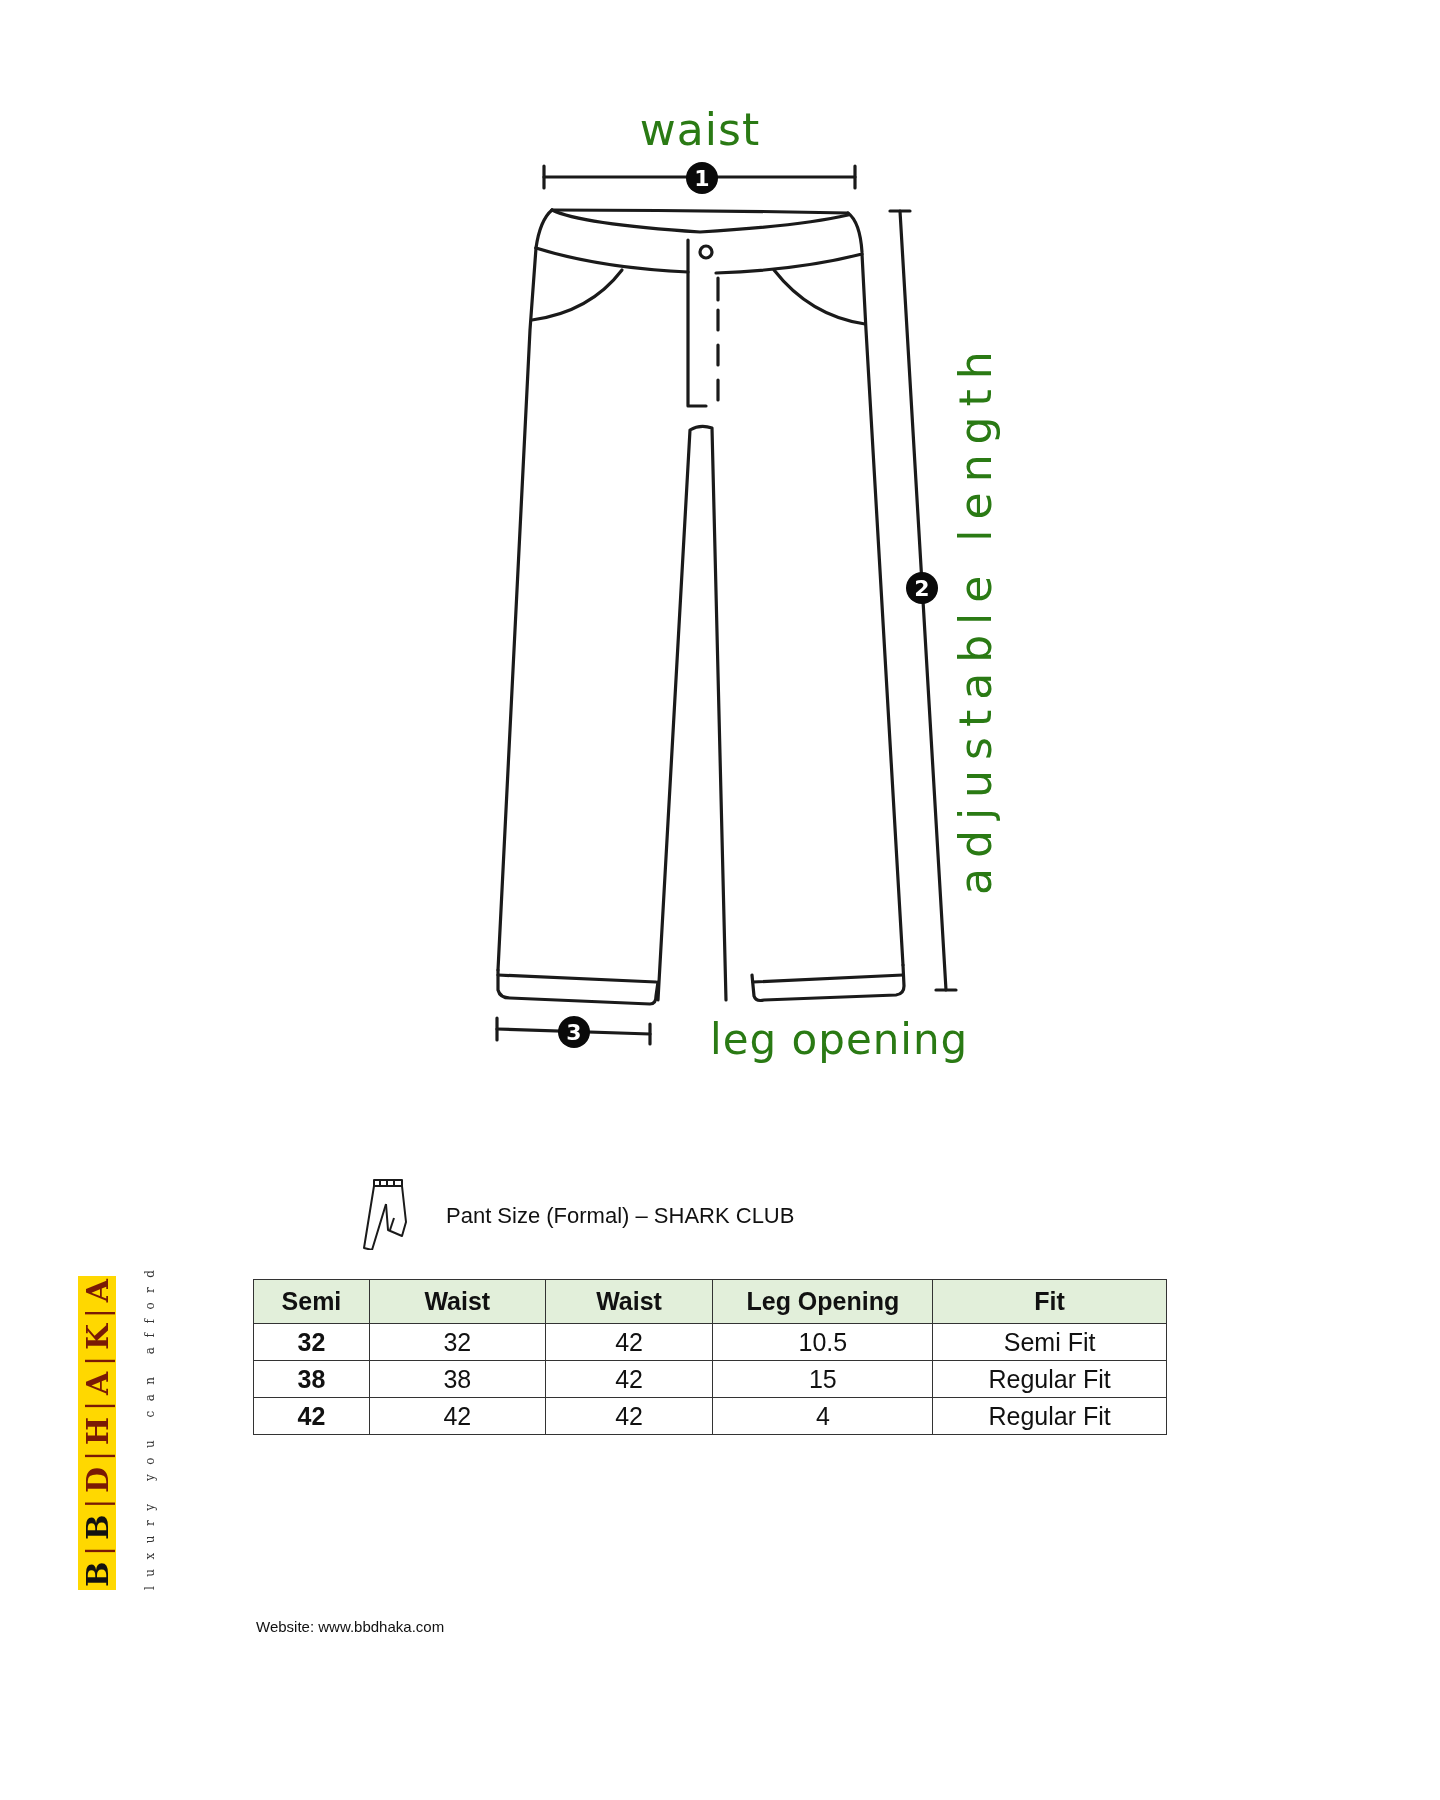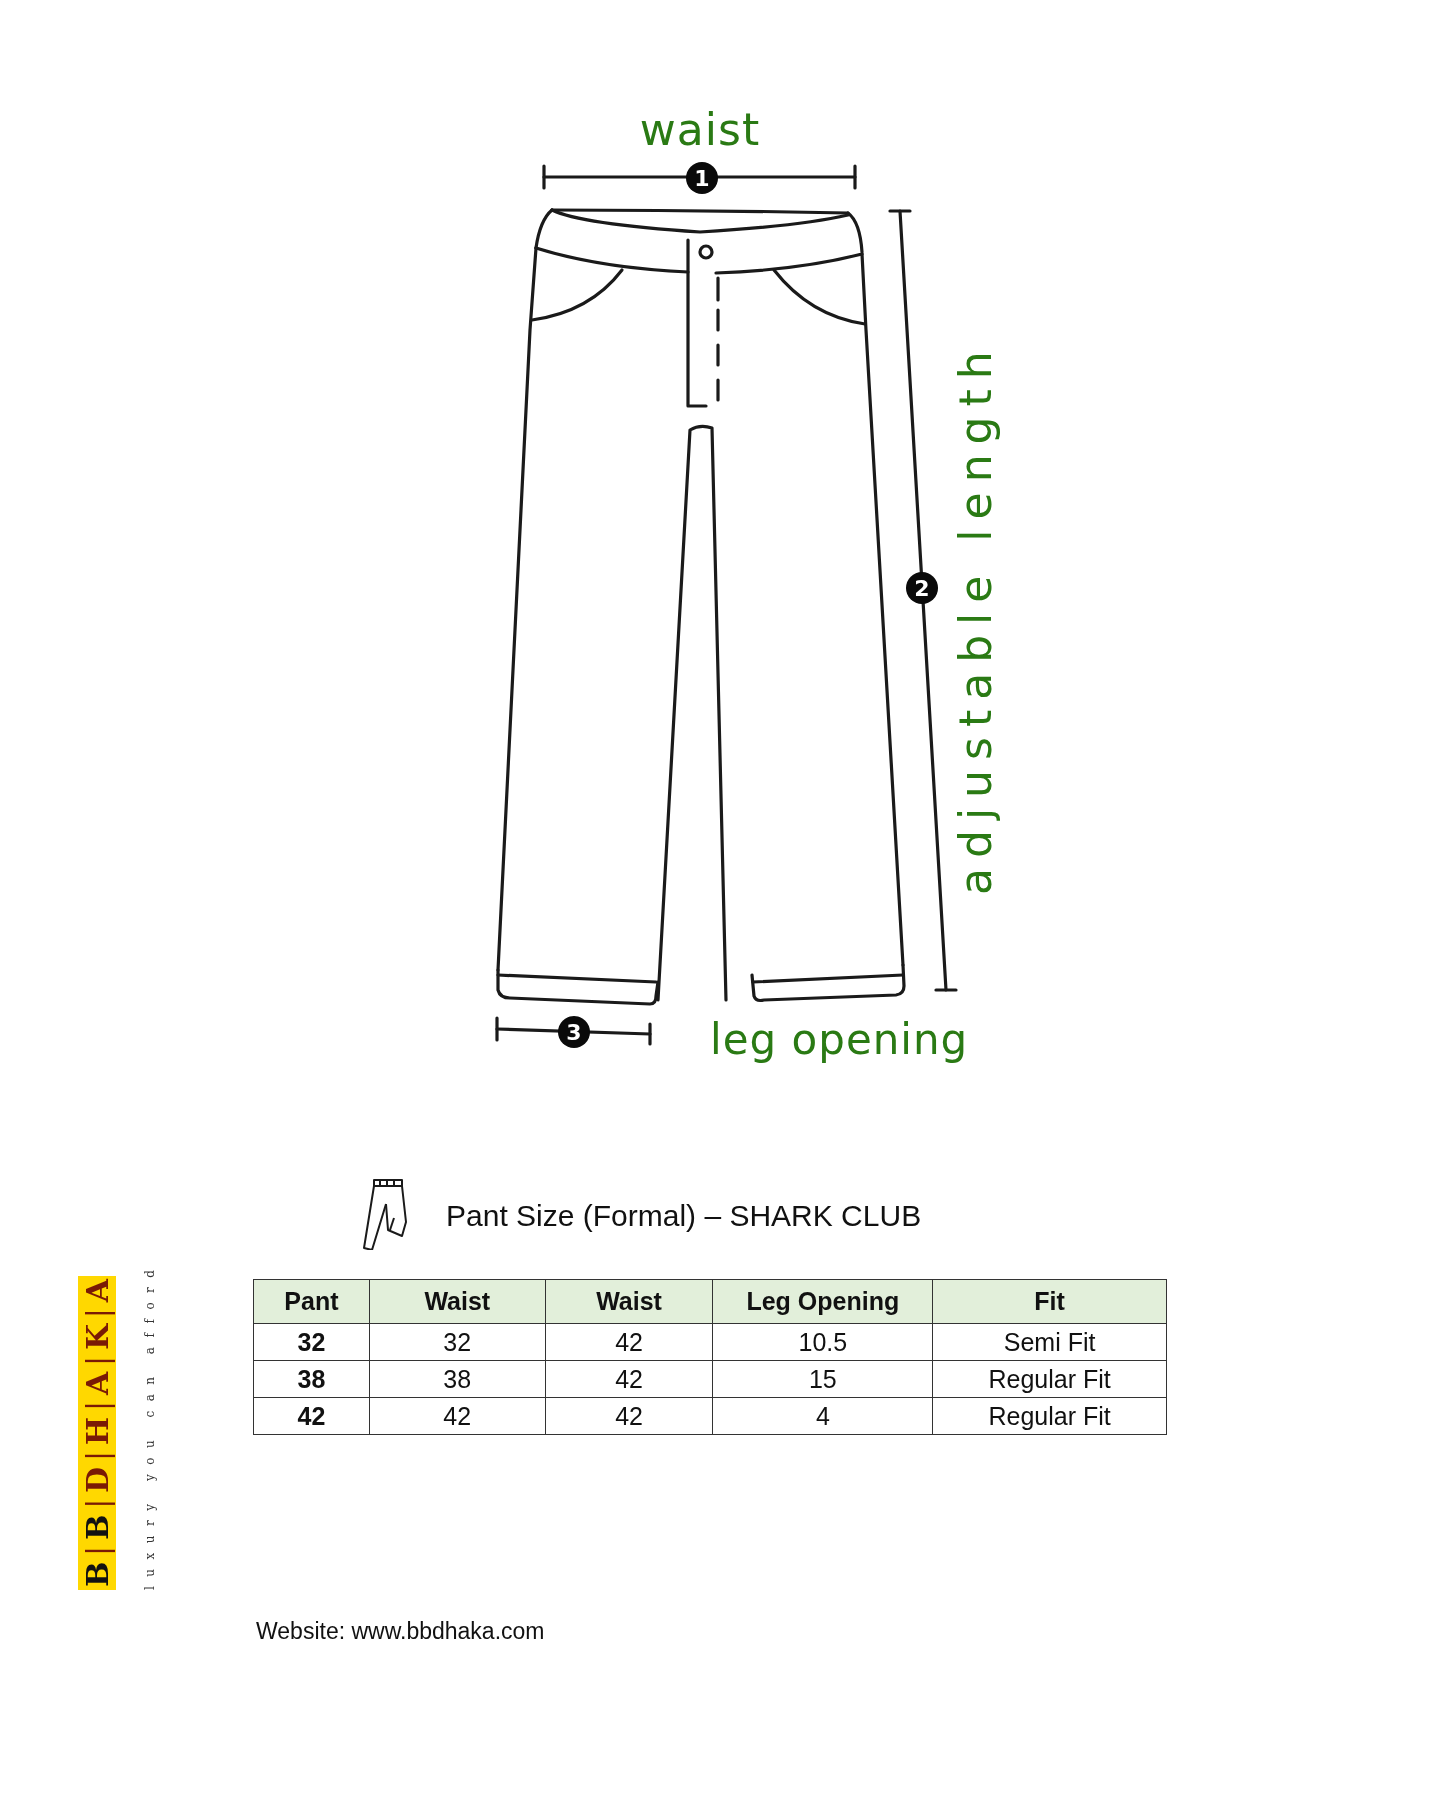--- a/index.html
+++ b/index.html
@@ -4,34 +4,34 @@
 <style>
   html, body { margin:0; padding:0; background:#ffffff; }
   body { width:1440px; height:1800px; position:relative; overflow:hidden; font-family:"Liberation Sans", sans-serif; color:#111; }
   .abs { position:absolute; }
   .green-label { color:#2a7a14; font-family:"DejaVu Sans", sans-serif; font-weight:400; letter-spacing:1px; }
   #diagram { position:absolute; left:0; top:0; width:1440px; height:1100px; }
   .waist-label { left:600px; top:104px; width:200px; text-align:center; font-size:44px; }
   .leg-label { left:710px; top:1015px; font-size:42px; white-space:nowrap; }
   .length-wrap { position:absolute; left:950px; top:895px; }
   .title-row { position:absolute; left:360px; top:1180px; height:72px; display:flex; align-items:center; }
-  .title-text { font-size:30px; margin-left:26px; color:#111; font-family:"Liberation Sans", sans-serif; }
+  .title-text { font-size:22px; margin-left:26px; color:#111; font-family:"Liberation Sans", sans-serif; }
   .logo { position:absolute; left:78px; top:1276px; width:38px; height:314px; background:#ffd800; }
   .logo-inner { position:absolute; left:0; top:0; width:314px; height:38px; transform-origin:0 0; transform:translate(0,314px) rotate(-90deg); display:flex; align-items:center; justify-content:space-around; font-family:"DejaVu Serif", serif; font-weight:bold; font-size:30px; }
   .logo-inner span.l { color:#7a1a05; }
   .logo-inner span.l.b { color:#111; }
   .logo-inner span.sep { color:#7a1a05; font-weight:normal; }
   .tagline { position:absolute; left:140px; top:1276px; width:20px; height:314px; }
   .tagline-inner { position:absolute; left:0; top:0; width:314px; height:20px; transform-origin:0 0; transform:translate(0,314px) rotate(-90deg); font-family:"DejaVu Serif", serif; font-size:12px; letter-spacing:9.5px; color:#333; white-space:nowrap; line-height:20px; }
   table.sizes { position:absolute; left:253px; top:1279px; width:914px; border-collapse:collapse; font-family:"Liberation Sans", sans-serif; }
   table.sizes th, table.sizes td { border:1.5px solid #333; text-align:center; font-size:25px; padding:0; }
   table.sizes th { background:#e2efda; height:43px; font-weight:bold; }
   table.sizes td { height:36px; }
   table.sizes td.size { font-weight:bold; }
-  .website { position:absolute; left:256px; top:1618px; font-size:23px; color:#111; }
+  .website { position:absolute; left:256px; top:1618px; font-size:15px; color:#111; }
 </style>
 </head>
 <body>
 
 <svg id="diagram" viewBox="0 0 1440 1100" xmlns="http://www.w3.org/2000/svg">
   <g fill="none" stroke="#1a1a1a" stroke-width="3.2" stroke-linecap="round" stroke-linejoin="round">
 
     <g>
       <line x1="544" y1="177" x2="855" y2="177"></line>
       <line x1="544" y1="166" x2="544" y2="188"></line>
@@ -145,21 +145,21 @@
 <table class="sizes">
   <colgroup>
     <col style="width:116px">
       <col style="width:176px">
       <col style="width:168px">
       <col style="width:220px">
       <col style="width:234px">
   </colgroup>
   <thead>
     <tr>
-      <th>Pant</th>
+      <th>Semi</th>
       <th>Waist</th>
       <th>Waist</th>
       <th>Leg Opening</th>
       <th>Fit</th>
     </tr>
   </thead>
   <tbody>
     <tr>
       <td class="size">32</td>
       <td>32</td>

